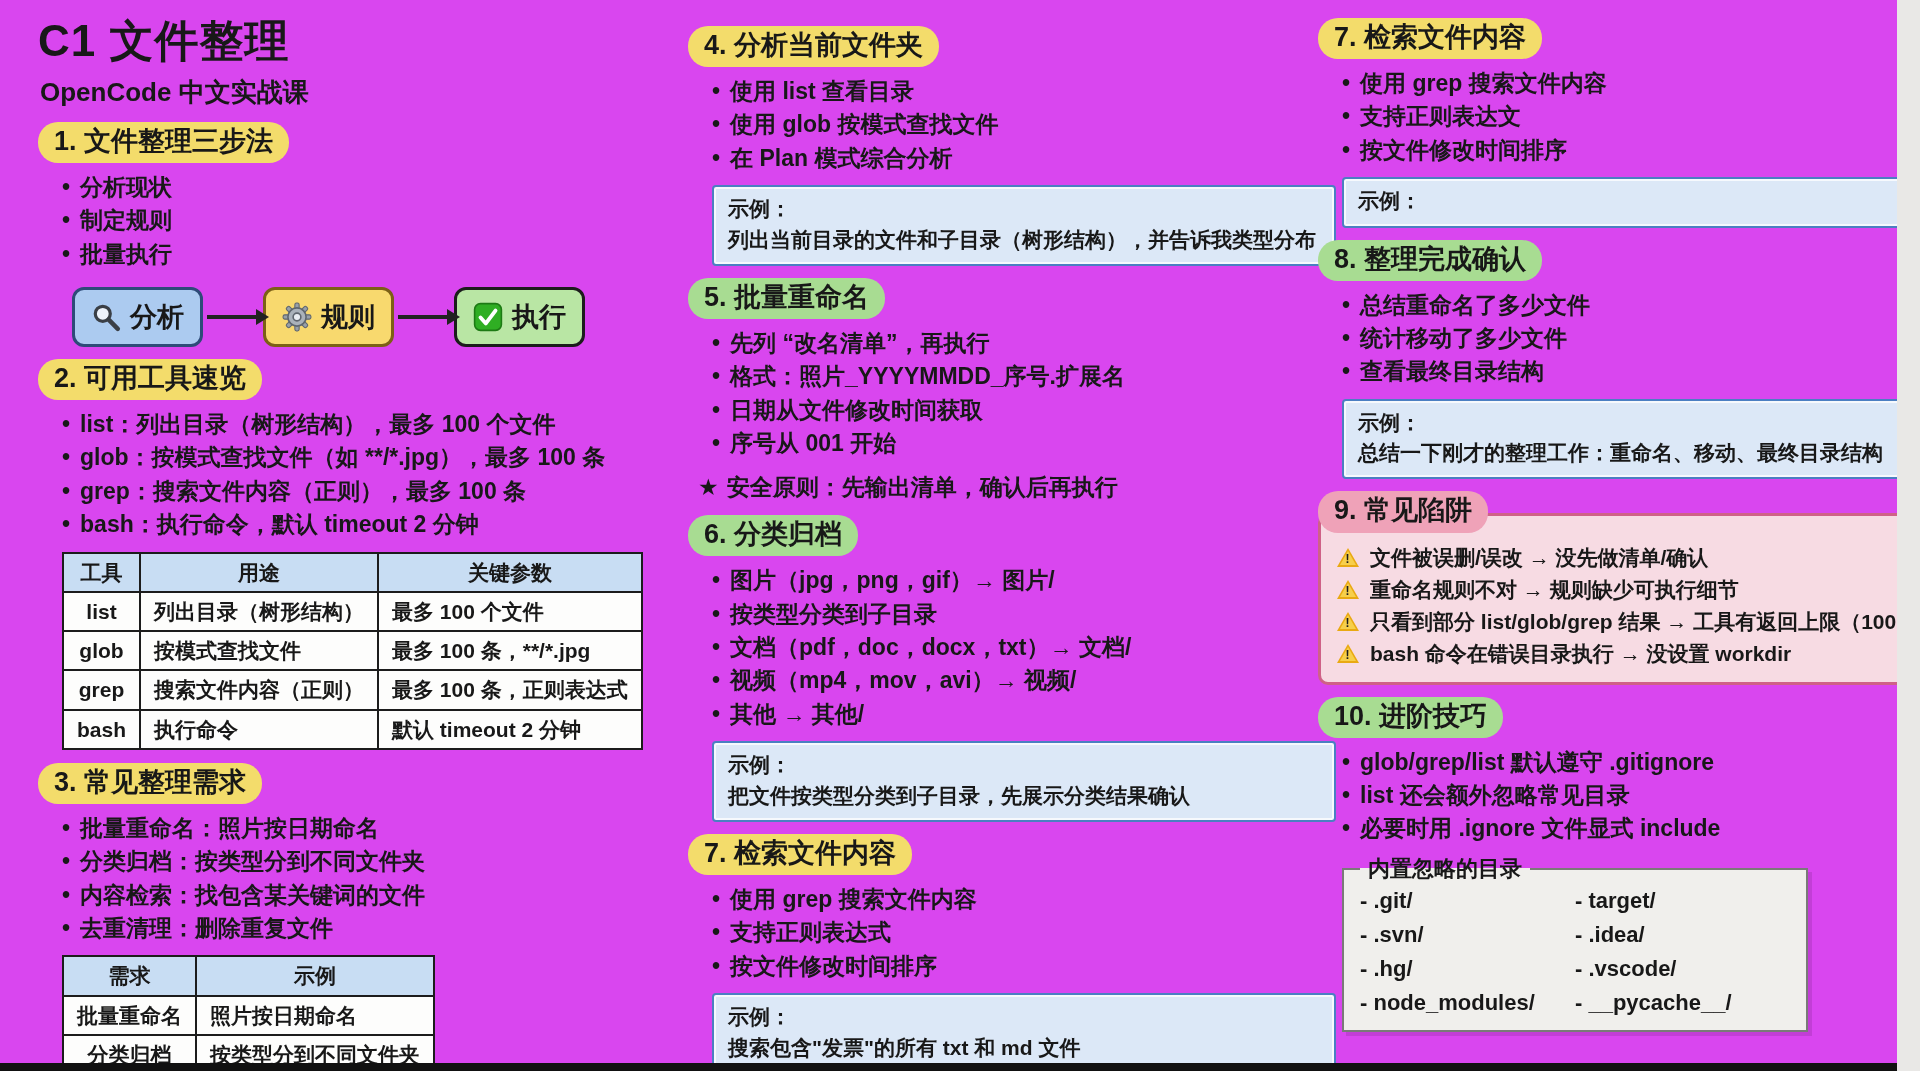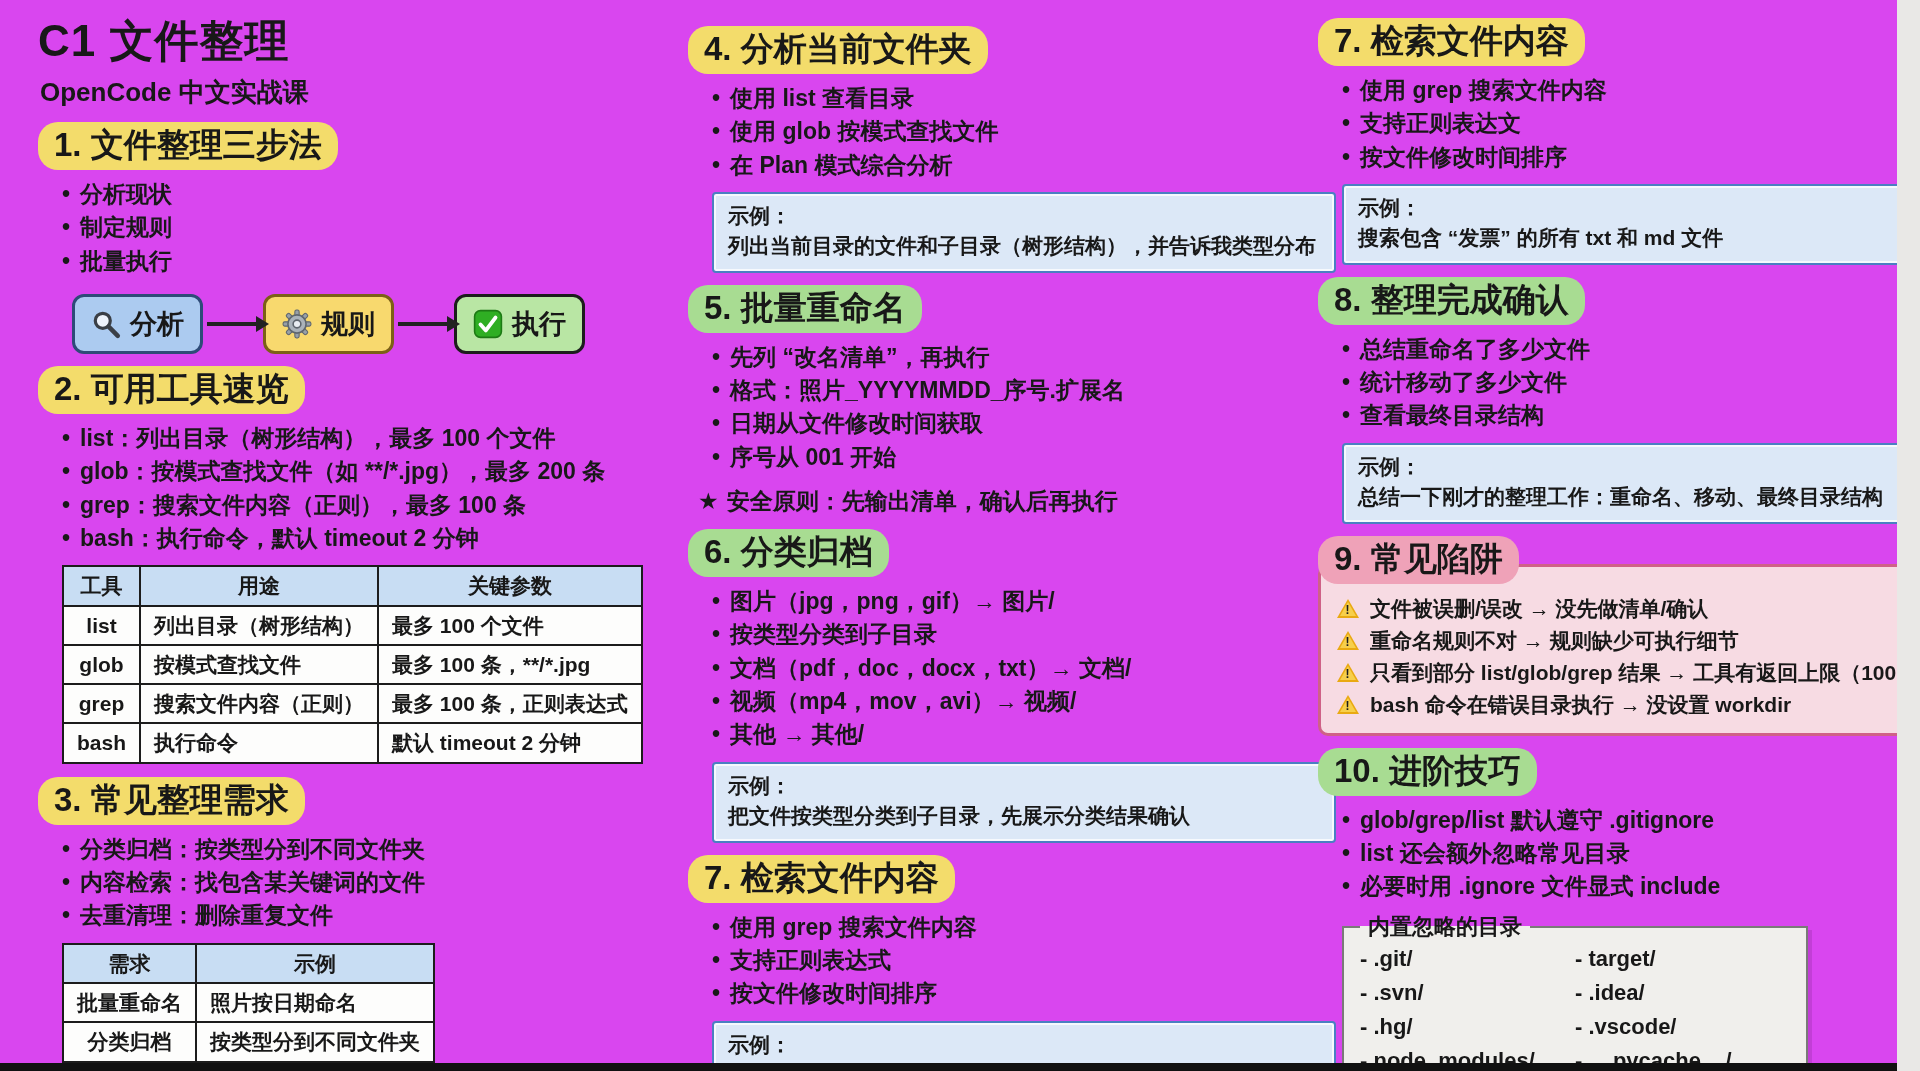--- a/index.html
+++ b/index.html
@@ -22,21 +22,21 @@
 
   .title{font-size:44px;letter-spacing:1px;}
   .subtitle{font-size:26px;margin:4px 0 8px 2px;}
 
   .sec{margin-top:12px;}
   .sec.first{margin-top:0;}
   .pill{
     display:inline-block;
     border-radius:20px;
     padding:4px 16px 6px;
-    font-size:33px;
+    font-size:27px;
     line-height:1.15;
   }
   .pill.yellow{background:#f3dc6b;}
   .pill.green{background:#a8dc92;}
   .pill.pink{background:#efa2b8;position:relative;z-index:1;}
 
   ul.bullets{list-style:none;margin:8px 0 8px 24px;padding:0;font-size:23px;line-height:1.45;}
   ul.bullets li{white-space:nowrap;}
   ul.bullets li::before{content:"•";margin-right:10px;}
 
@@ -163,21 +163,21 @@
           </svg>
           <span>执行</span>
         </div>
       </div>
     </div>
 
     <div class="sec">
       <span class="pill yellow">2. 可用工具速览</span>
       <ul class="bullets">
         <li>list：列出目录（树形结构），最多 100 个文件</li>
-        <li>glob：按模式查找文件（如 **/*.jpg），最多 200 条</li>
+        <li>glob：按模式查找文件（如 **/*.jpg），最多 100 条</li>
         <li>grep：搜索文件内容（正则），最多 100 条</li>
         <li>bash：执行命令，默认 timeout 2 分钟</li>
       </ul>
       <table class="note-table">
         <thead>
           <tr>
             <th>工具</th>
             <th>用途</th>
             <th>关键参数</th>
           </tr>
@@ -203,20 +203,21 @@
             <td>执行命令</td>
             <td>默认 timeout 2 分钟</td>
           </tr>
         </tbody>
       </table>
     </div>
 
     <div class="sec">
       <span class="pill yellow">3. 常见整理需求</span>
       <ul class="bullets">
+        <li>批量重命名：照片按日期命名</li>
         <li>分类归档：按类型分到不同文件夹</li>
         <li>内容检索：找包含某关键词的文件</li>
         <li>去重清理：删除重复文件</li>
       </ul>
       <table class="note-table">
         <thead>
           <tr>
             <th>需求</th>
             <th>示例</th>
           </tr>
@@ -295,21 +296,20 @@
   <div class="col col-right">
     <div class="sec first">
       <span class="pill yellow">7. 检索文件内容</span>
       <ul class="bullets">
         <li>使用 grep 搜索文件内容</li>
         <li>支持正则表达文</li>
         <li>按文件修改时间排序</li>
       </ul>
       <div class="example">
         <div>示例：</div>
-        <div>搜索包含 “发票” 的所有 txt 和 md 文件</div>
       </div>
     </div>
 
     <div class="sec">
       <span class="pill green">8. 整理完成确认</span>
       <ul class="bullets">
         <li>总结重命名了多少文件</li>
         <li>统计移动了多少文件</li>
         <li>查看最终目录结构</li>
       </ul>

